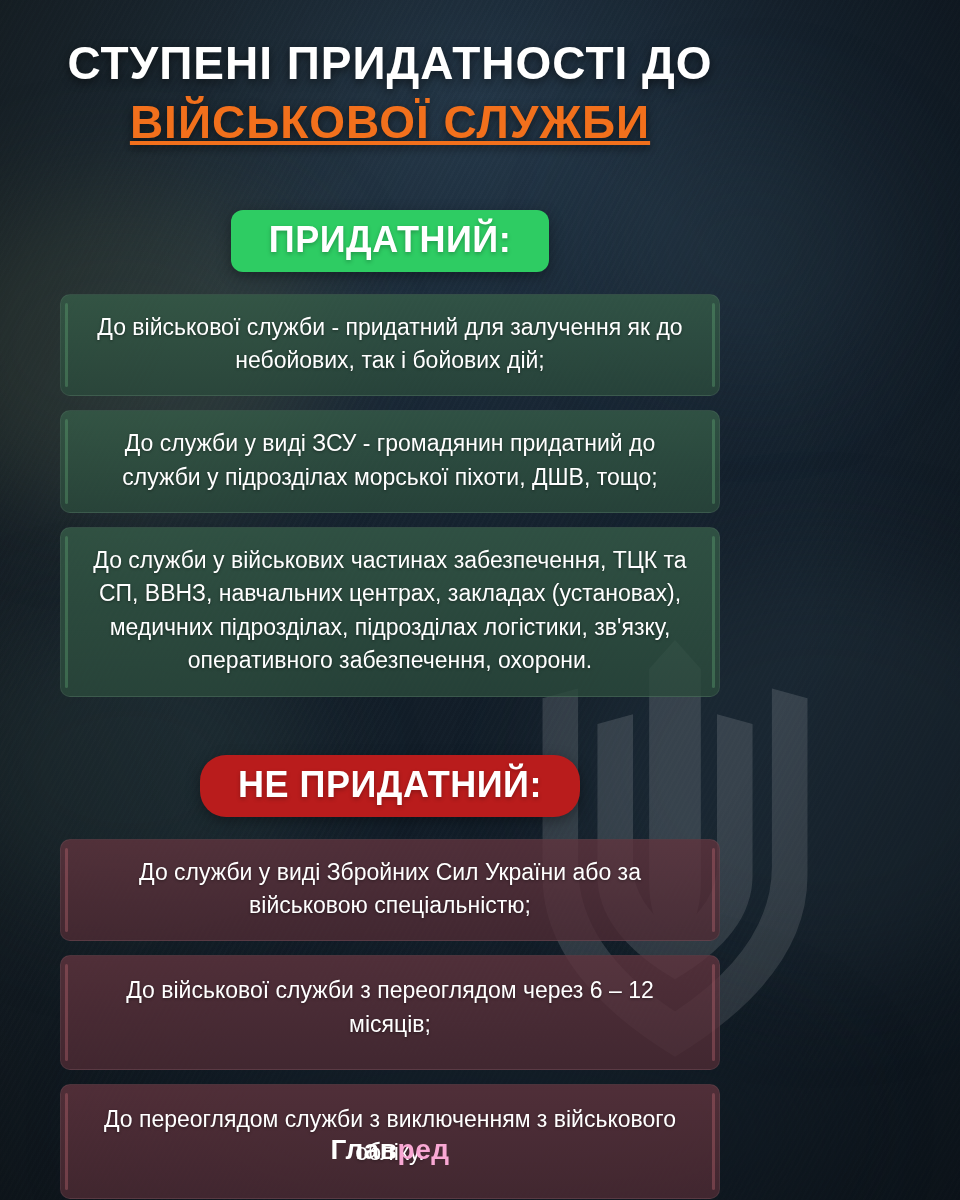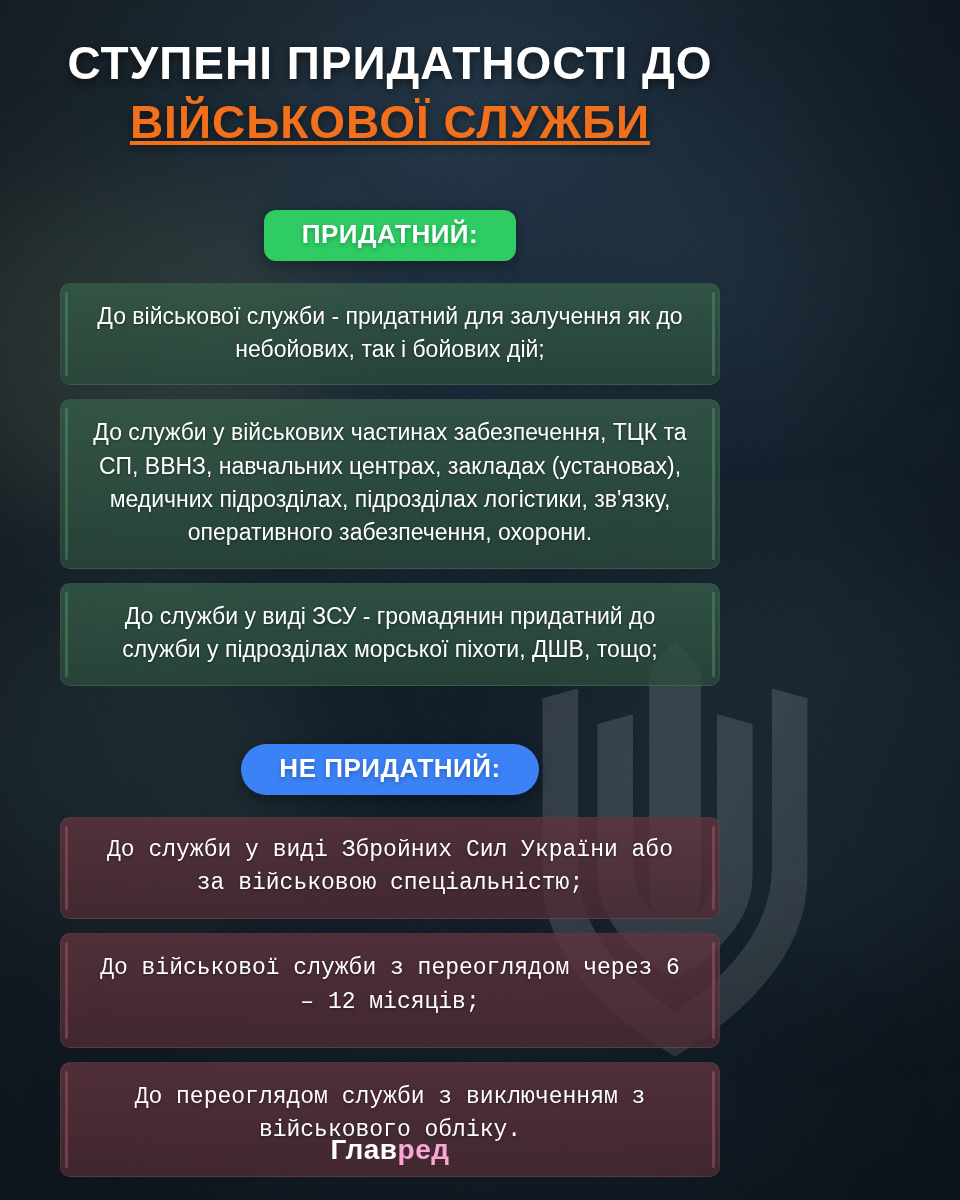--- a/index.html
+++ b/index.html
@@ -81,50 +81,49 @@
   .section-head {
     display: flex;
     justify-content: center;
     margin-top: 58px;
     margin-bottom: 22px;
   }
   .pill {
     display: inline-block;
     padding: 9px 38px 11px;
     border-radius: 12px;
-    font-size: 26px;
+    font-size: 36px;
     font-weight: bold;
     color: #fff;
     letter-spacing: .5px;
     text-transform: uppercase;
     box-shadow: 0 4px 14px rgba(0,0,0,0.35);
     text-shadow: 0 2px 4px rgba(0,0,0,0.25);
   }
   .pill-green { background: #2ecc63; }
-  .pill-red   { background: #3b82f6; border-radius: 26px; }
+  .pill-red   { background: #b91c1c; border-radius: 26px; }
 
   .cards { display: flex; flex-direction: column; gap: 14px; }
 
   .card {
     position: relative;
     border-radius: 10px;
     padding: 16px 26px 18px;
     color: #ffffff;
     font-size: 23px;
     line-height: 1.45;
     text-align: center;
     text-shadow: 0 1px 3px rgba(0,0,0,0.4);
     border: 1px solid rgba(255,255,255,0.06);
   }
   .card-green {
     background: linear-gradient(180deg, rgba(54,92,72,0.80) 0%, rgba(43,74,60,0.80) 100%);
   }
   .card-red {
     background: linear-gradient(180deg, rgba(96,52,62,0.80) 0%, rgba(78,43,52,0.80) 100%);
-    font-family: Liberation Mono, monospace;
   }
   .card-red.tall { padding-top: 18px; padding-bottom: 28px; }
 
   
   .card::before, .card::after {
     content: "";
     position: absolute;
     top: 8px; bottom: 8px;
     width: 3px;
     border-radius: 2px;
@@ -178,22 +177,22 @@
     <div class="title-line title-line-1">СТУПЕНІ ПРИДАТНОСТІ ДО</div>
     <div class="title-line title-line-2">ВІЙСЬКОВОЇ СЛУЖБИ</div>
   </div>
 
   <div class="section">
     <div class="section-head">
       <span class="pill pill-green">ПРИДАТНИЙ:</span>
     </div>
     <div class="cards">
       <div class="card card-green">До військової служби - придатний для залучення як до небойових, так і бойових дій;</div>
+      <div class="card card-green">До служби у виді ЗСУ - громадянин придатний до служби у підрозділах морської піхоти, ДШВ, тощо;</div>
       <div class="card card-green">До служби у військових частинах забезпечення, ТЦК та СП, ВВНЗ, навчальних центрах, закладах (установах), медичних підрозділах, підрозділах логістики, зв'язку, оперативного забезпечення, охорони.</div>
-      <div class="card card-green">До служби у виді ЗСУ - громадянин придатний до служби у підрозділах морської піхоти, ДШВ, тощо;</div>
     </div>
   </div>
 
   <div class="section">
     <div class="section-head">
       <span class="pill pill-red">НЕ ПРИДАТНИЙ:</span>
     </div>
     <div class="cards">
       <div class="card card-red">До служби у виді Збройних Сил України або за військовою спеціальністю;</div>
       <div class="card card-red tall">До військової служби з переоглядом через 6 – 12 місяців;</div>

